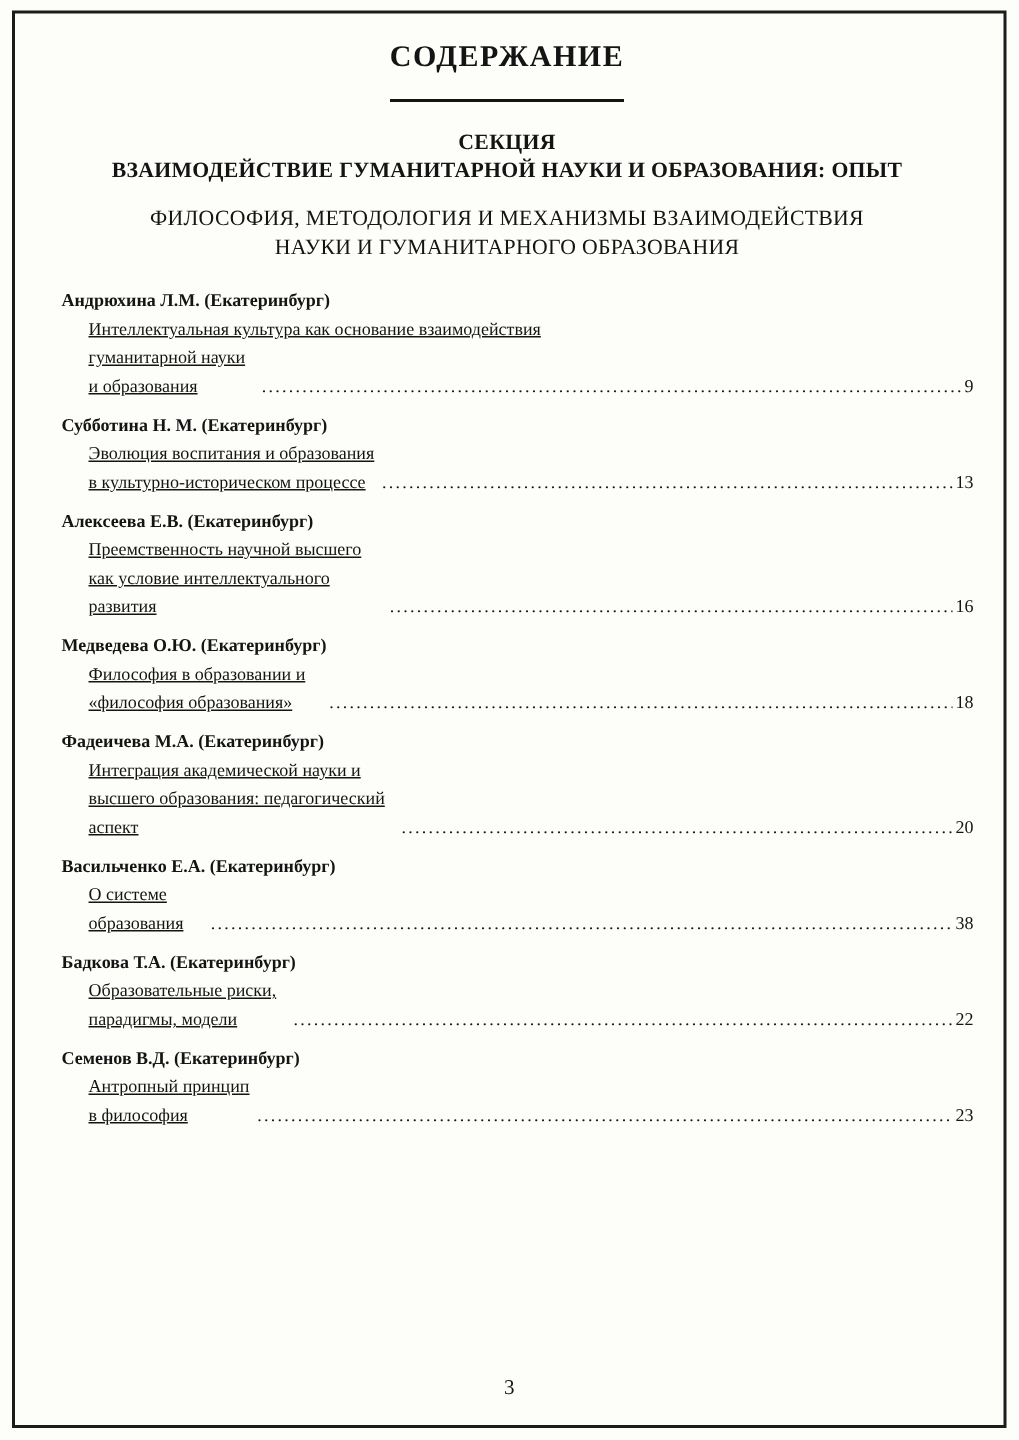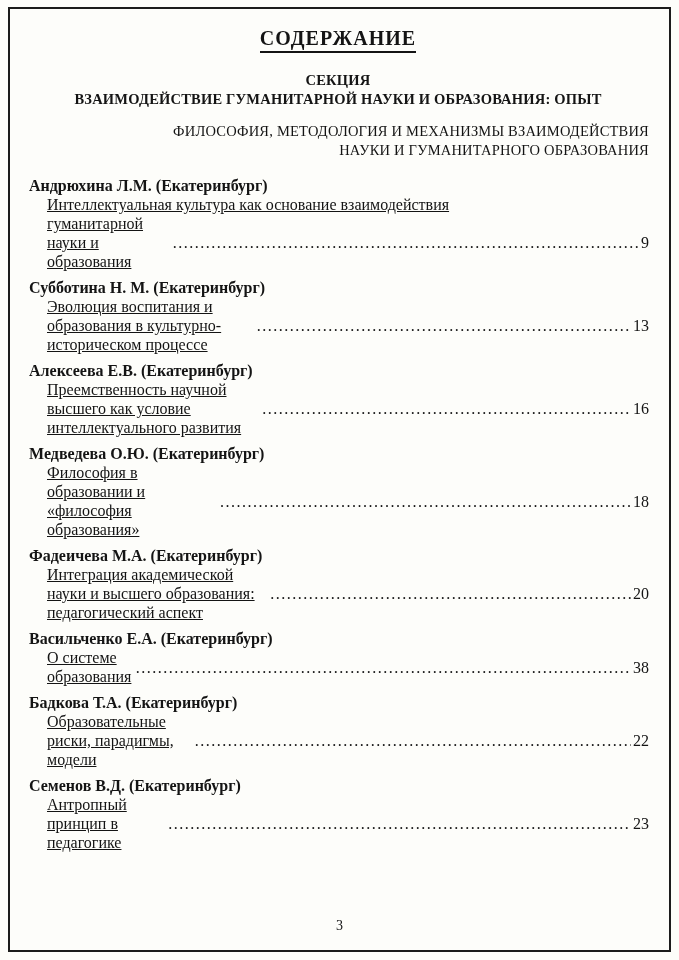--- a/index.html
+++ b/index.html
@@ -26,53 +26,53 @@
   .doc-title {
     text-align: center;
     margin: 2px 0 18px 0;
     font-size: 20px;
     font-weight: bold;
     letter-spacing: 1px;
   }
   .doc-title .u {
     display: inline-block;
     border-bottom: 2px solid #141414;
-    padding-bottom: 1px;
+    padding-bottom: 16px;
   }
   .section-heading {
     text-align: center;
     font-weight: bold;
     font-size: 14.5px;
     line-height: 19px;
     margin: 0 0 13px 0;
     letter-spacing: 0.2px;
   }
   .subsection-heading {
-    text-align: right;
+    text-align: center;
     font-size: 14.5px;
     line-height: 19px;
     margin: 14px 0 16px 0;
     letter-spacing: 0.2px;
   }
   .subsection-heading:first-child { margin-top: 0; }
   .entry {
-    margin: 0 0 7px 0;
-    font-size: 16px;
+    margin: 0 0 7px 12px;
+    font-size: 12px;
     line-height: 19px;
   }
   .author {
     font-weight: bold;
     padding-left: 2px;
   }
   .title-line {
     padding-left: 20px;
   }
   .title-line.last {
     display: flex;
-    align-items: center;
+    align-items: flex-end;
   }
   .title-line .t { flex: 0 1 auto; text-decoration: underline; }
   .dots {
     flex: 1 1 auto;
     overflow: hidden;
     white-space: nowrap;
     margin: 0 2px 0 3px;
     letter-spacing: 1.5px;
     min-width: 12px;
   }
@@ -161,21 +161,21 @@
         <div class="author">Бадкова Т.А. (Екатеринбург)</div>
         <div class="title-line last">
           <span class="t">Образовательные риски, парадигмы, модели</span>
           <span class="dots"></span>
           <span class="pg">22</span>
         </div>
       </div>
       <div class="entry">
         <div class="author">Семенов В.Д. (Екатеринбург)</div>
         <div class="title-line last">
-          <span class="t">Антропный принцип в педагогике</span>
+          <span class="t">Антропный принцип в философия</span>
           <span class="dots"></span>
           <span class="pg">23</span>
         </div>
       </div>
     </div>
 
   <div class="page-number">3</div>
 </div>
 
 </body></html>

